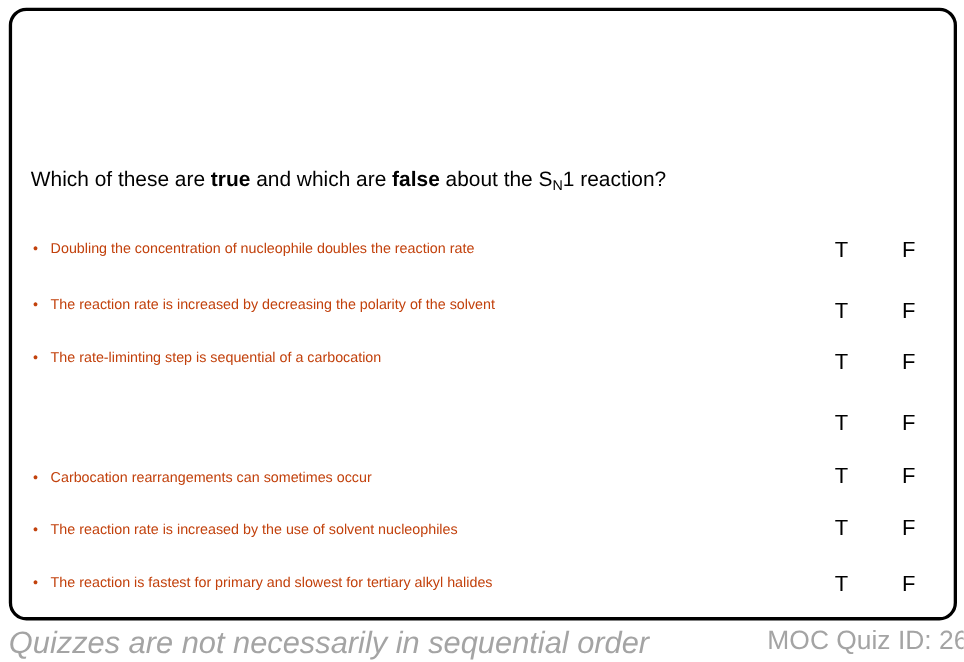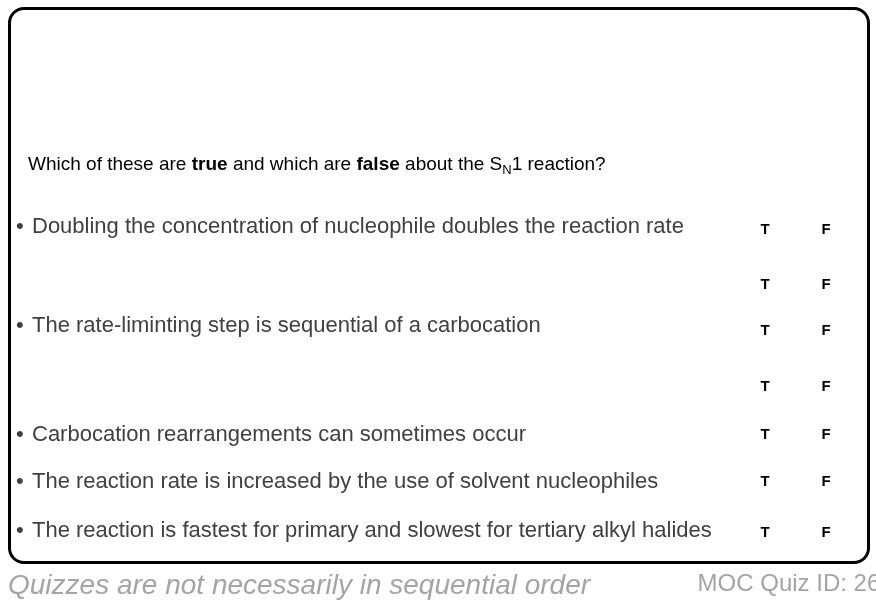--- a/index.html
+++ b/index.html
@@ -36,41 +36,41 @@
       white-space: nowrap;
     }
     .question .bold { font-weight: bold; }
     .question sub {
       font-size: 13px;
       vertical-align: -4px;
       line-height: 0;
     }
     .row {
       position: absolute;
-      left: 16px;
-      font-size: 22px;
+      left: 30px;
+      font-size: 13px;
       line-height: 23px;
-      color: #404040;
+      color: #c2410c;
     }
     .bullet {
       display: inline-block;
       width: 16px;
       vertical-align: top;
     }
     .row-text {
       display: inline-block;
       vertical-align: top;
       white-space: pre-line;
     }
     .tf-pair {
       position: absolute;
       left: 752px;
-      font-size: 15px;
+      font-size: 20px;
       line-height: 23px;
-      font-weight: bold;
+      font-weight: normal;
       color: #000000;
     }
     .t-choice, .f-choice {
       display: inline-block;
       width: 26px;
       text-align: center;
       cursor: pointer;
     }
     .f-choice { margin-left: 35px; }
     .footer-left {
@@ -100,20 +100,23 @@
     <span>Which of these are </span><span class="bold">true</span><span> and which are </span><span class="bold">false</span><span> about the S</span><sub>N</sub><span>1 reaction?</span>
   </div>
 
   <div class="row" style="top:214px">
     <span class="bullet">•</span><span class="row-text">Doubling the concentration of nucleophile doubles the reaction rate</span>
   </div>
   <div class="tf-pair" style="top:217px">
     <span class="t-choice">T</span><span class="f-choice">F</span>
   </div>
 
+  <div class="row" style="top:265px">
+    <span class="bullet">•</span><span class="row-text">The reaction rate is increased by decreasing the polarity of the solvent</span>
+  </div>
   <div class="tf-pair" style="top:272px">
     <span class="t-choice">T</span><span class="f-choice">F</span>
   </div>
 
   <div class="row" style="top:313px">
     <span class="bullet">•</span><span class="row-text">The rate-liminting step is sequential of a carbocation</span>
   </div>
   <div class="tf-pair" style="top:318px">
     <span class="t-choice">T</span><span class="f-choice">F</span>
   </div>

